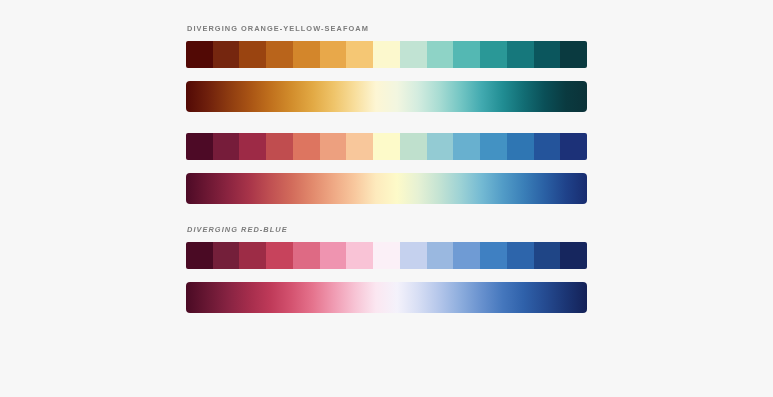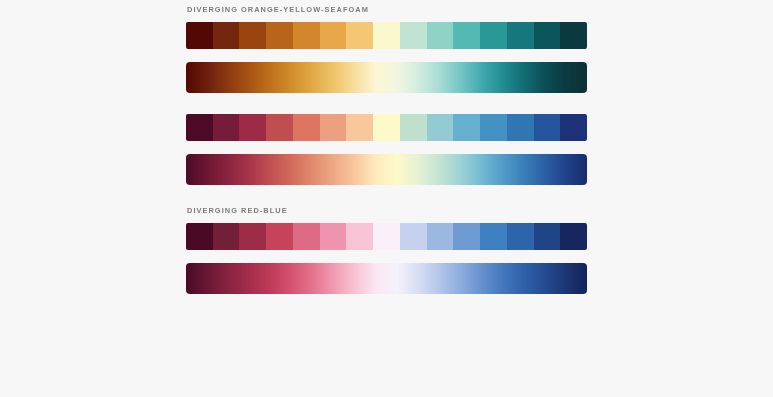--- a/index.html
+++ b/index.html
@@ -15,28 +15,29 @@
   }
   .page {
     position: relative;
     width: 773px;
     height: 397px;
     background: #f7f7f7;
   }
   .palette-stack {
     position: absolute;
     left: 186px;
-    top: 5px;
+    top: 24px;
     width: 401px;
   }
   .palette-group {
     margin-bottom: 21px;
   }
   .palette-group:last-child {
     margin-bottom: 9px;
+    font-style: italic;
   }
   .palette-label {
     font-size: 7.4px;
     letter-spacing: 1.05px;
     color: #7c7c7c;
     font-weight: 700;
     text-transform: uppercase;
     margin: 0 0 8px 1px;
     white-space: nowrap;
     font-family: "Liberation Sans", sans-serif;

